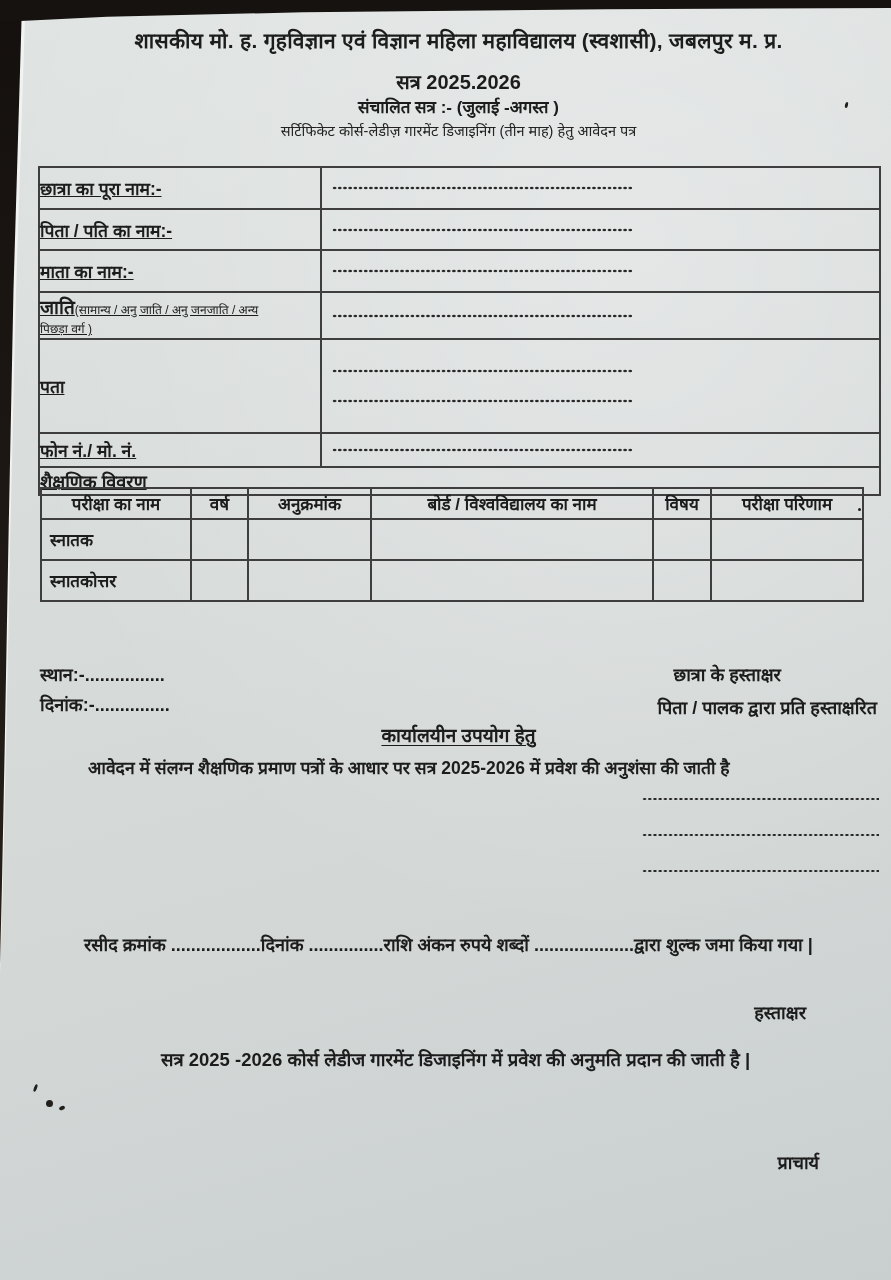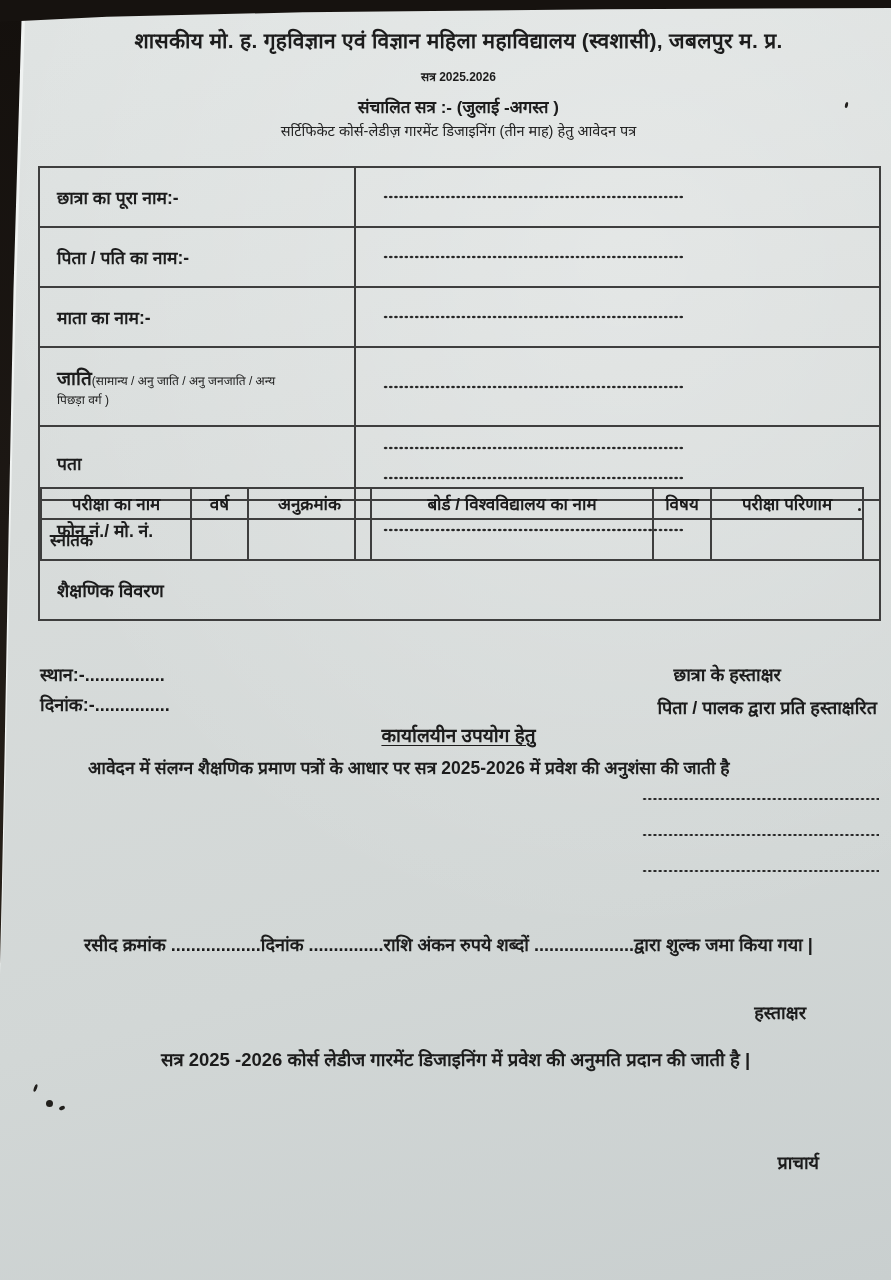--- a/index.html
+++ b/index.html
@@ -19,34 +19,34 @@
   .edge-left{position:absolute;top:0;left:0;width:27px;height:965px;
     background:linear-gradient(180deg,#14100d 0%,#1d1814 55%,#282119 100%);
     clip-path:polygon(0 0,82% 0,50% 30%,32% 55%,17% 78%,7% 92%,0 100%);z-index:4;}
 
   .abs{position:absolute;}
   .center{text-align:center;}
 
   
   .hdr{left:34px;right:8px;text-align:center;}
   .hdr1{top:26px;font-size:21px;font-weight:bold;letter-spacing:.3px;}
-  .hdr2{top:68px;font-size:12px;font-weight:600;}
+  .hdr2{top:68px;font-size:20px;font-weight:600;}
   .hdr3{top:95px;font-size:17px;font-weight:bold;}
   .hdr4{top:120px;font-size:14.5px;color:#222;}
 
   
   table.form{position:absolute;left:38px;top:166px;width:843px;border-collapse:collapse;table-layout:fixed;}
-  table.form td{border:2px solid #3e3e3e;padding:17px;vertical-align:middle;}
+  table.form td{border:2px solid #3e3e3e;padding:0;vertical-align:middle;text-decoration:underline;}
   td.lbl{width:280px;font-size:17.5px;font-weight:bold;padding-left:10px;}
   td.val{position:relative;}
   .dotline{height:4px;width:300px;margin-left:10px;
     background-image:radial-gradient(circle,#242424 1.35px,rgba(0,0,0,0) 1.6px);
     background-size:5.2px 4px;background-repeat:repeat-x;}
   .r1{height:42px;} .r2{height:41px;} .r3{height:42px;} .r4{height:47px;}
-  .r5{height:74px;} .r6{height:34px;} .r7{height:36px;}
+  .r5{height:94px;} .r6{height:34px;} .r7{height:28px;}
   .caste-main{font-size:19px;font-weight:bold;}
   .caste-note{font-size:12px;font-weight:normal;}
   .edu-hdr{font-size:18px;font-weight:bold;padding-left:10px;}
 
   
   table.exam{position:absolute;left:40px;top:487px;width:822px;border-collapse:collapse;table-layout:fixed;}
   table.exam td,table.exam th{border:2px solid #3e3e3e;padding:0;font-size:17px;}
   table.exam th{font-weight:bold;height:29px;text-align:center;}
   table.exam td.exlbl{font-weight:bold;text-align:left;padding-left:8px;}
   .er{height:41px;}
@@ -140,20 +140,28 @@
       <th>परीक्षा परिणाम</th>
     </tr>
     <tr class="er">
       <td class="exlbl">स्नातक</td>
       <td></td>
           <td></td>
       <td></td>
           <td></td>
       <td></td>
     </tr>
+    <tr class="er">
+      <td class="exlbl">स्नातकोत्तर</td>
+      <td></td>
+          <td></td>
+      <td></td>
+          <td></td>
+      <td></td>
+    </tr>
   </tbody>
     </table>
 
   <div class="abs txt18" style="left:40px;top:662px;">स्थान:-................</div>
   <div class="abs txt18" style="left:40px;top:692px;">दिनांक:-...............</div>
   <div class="abs txt18" style="right:110px;top:662px;">छात्रा के हस्ताक्षर</div>
   <div class="abs txt18" style="right:14px;top:695px;">पिता / पालक द्वारा प्रति हस्ताक्षरित</div>
 
   <div class="abs center txt18 underl" style="left:34px;right:8px;top:722px;font-size:19px;">कार्यालयीन उपयोग हेतु</div>
   <div class="abs para" style="left:40px;right:10px;top:753px;text-indent:48px;">आवेदन में संलग्न शैक्षणिक प्रमाण पत्रों के आधार पर सत्र 2025-2026 में प्रवेश की अनुशंसा की जाती है</div>

